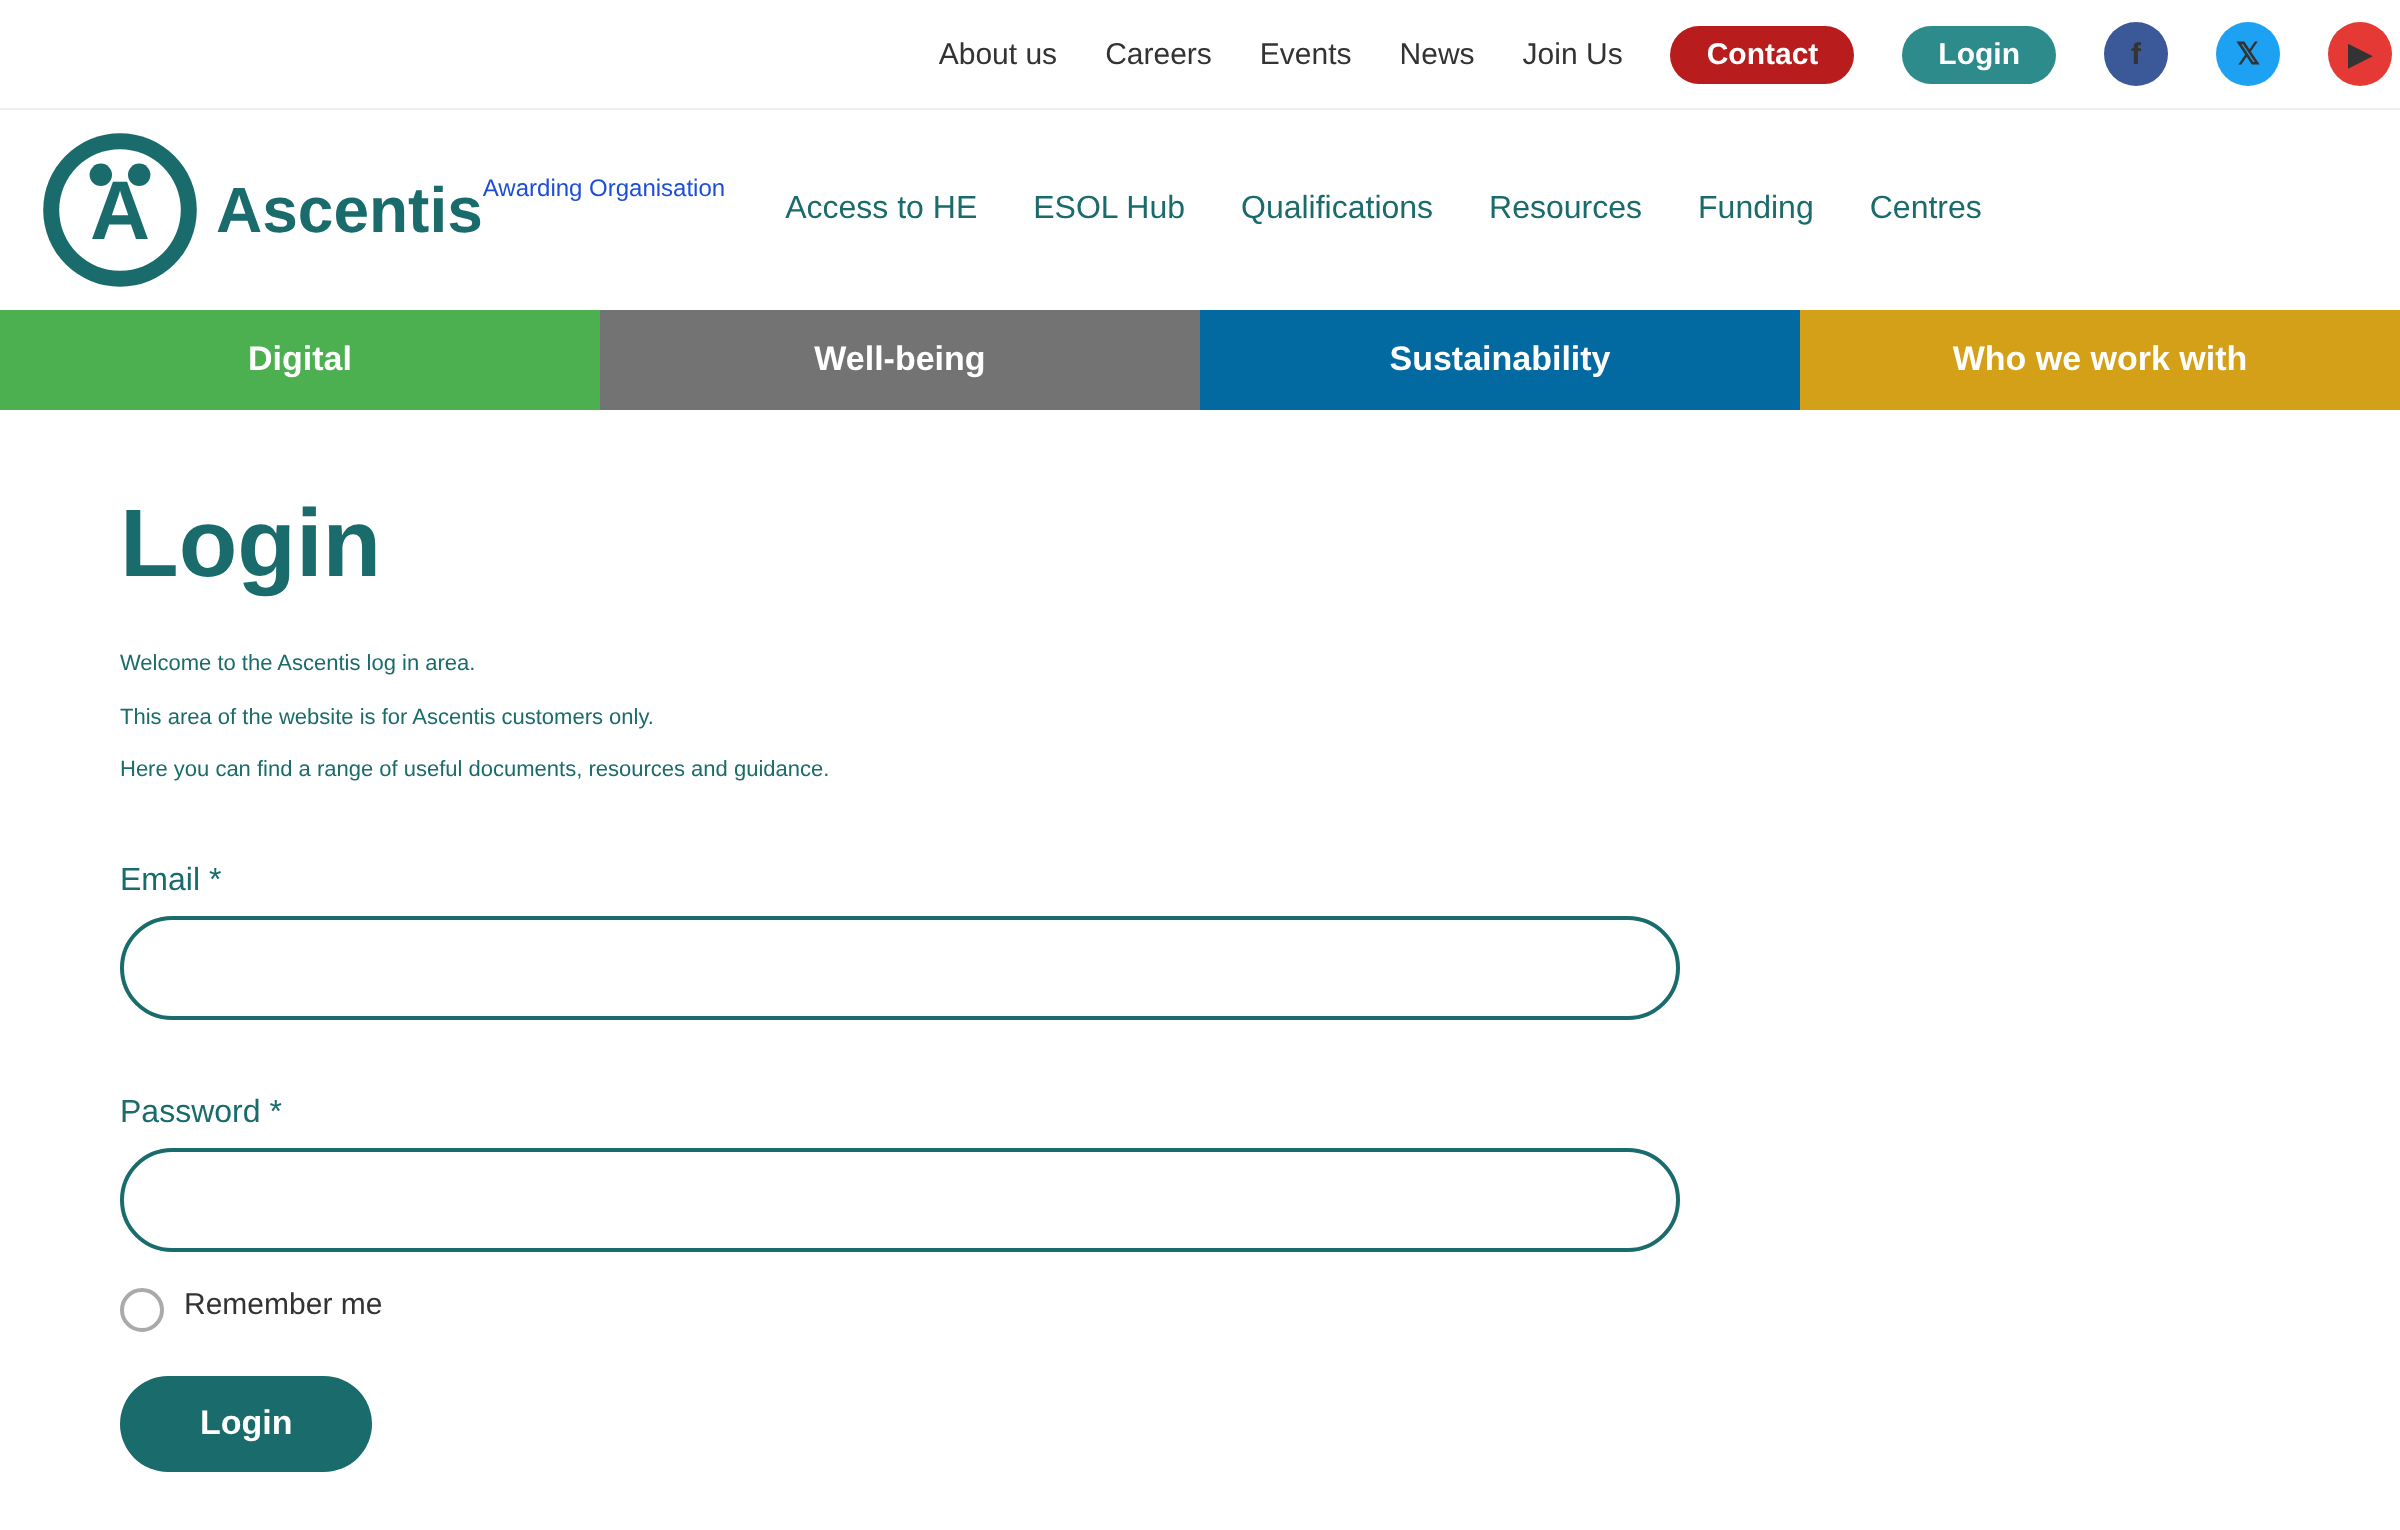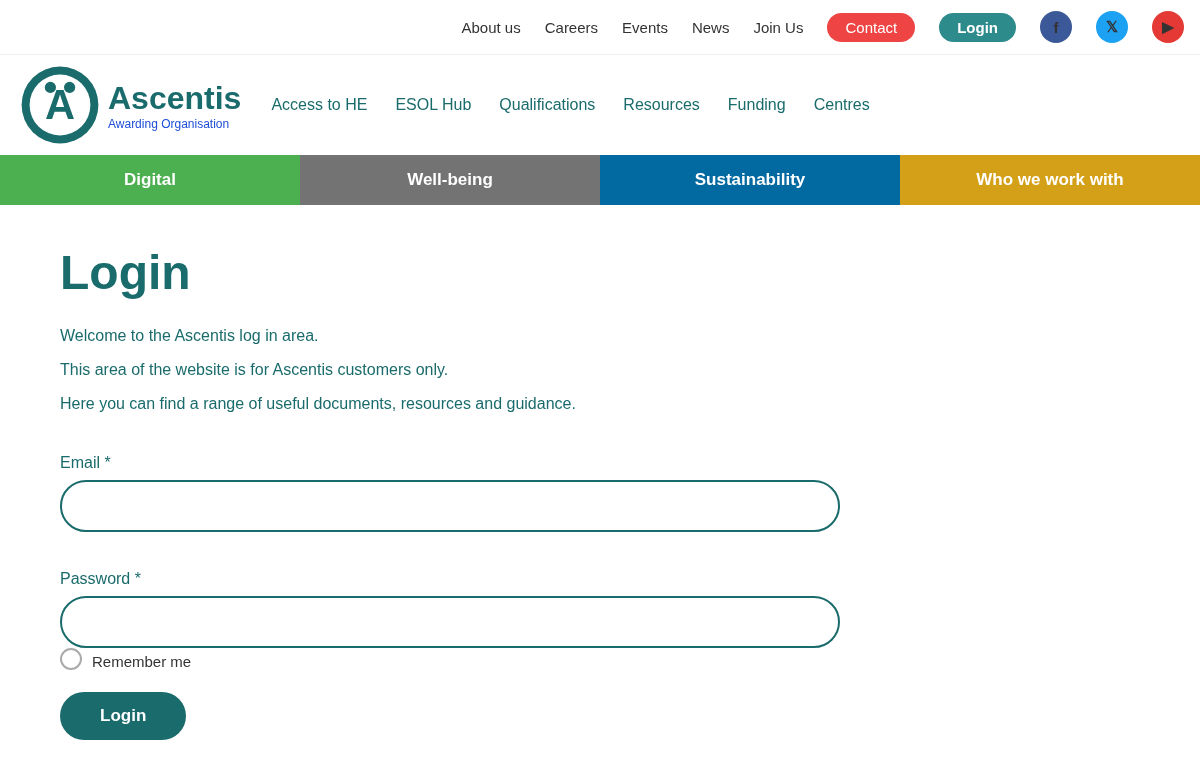--- a/index.html
+++ b/index.html
@@ -3,37 +3,37 @@
   <meta charset="utf-8">
   <style>
     * { margin: 0; padding: 0; box-sizing: border-box; }
     body { font-family: Arial, sans-serif; background: #fff; overflow-x: hidden; }
 
     
     .top-nav {
       display: flex;
       align-items: center;
       justify-content: flex-end;
-      padding: 0 16px;
+      padding: 0 4px;
       height: 55px;
       border-bottom: 1px solid #eee;
       gap: 24px;
     }
     .top-nav a {
       text-decoration: none;
       color: #333;
       font-size: 15px;
     }
     .btn-contact {
-      background: #ef4444;
+      background: #b91c1c;
       color: #fff !important;
       border-radius: 20px;
       padding: 6px 18px;
       font-size: 15px;
-      font-weight: normal;
+      font-weight: bold;
     }
     .btn-login {
       background: #2e8b8b;
       color: #fff !important;
       border-radius: 20px;
       padding: 6px 18px;
       font-size: 15px;
       font-weight: bold;
     }
     .social-icon {
@@ -60,21 +60,21 @@
       gap: 30px;
     }
     .logo-container {
       display: flex;
       align-items: center;
       gap: 8px;
       min-width: 200px;
     }
     .logo-text-container {
       display: flex;
-      flex-direction: column;
+      flex-direction: row;
     }
     .logo-name {
       font-size: 32px;
       font-weight: bold;
       color: #1a6b6b;
     }
     .logo-sub {
       font-size: 12px;
       color: #1d4ed8;
     }
@@ -122,21 +122,21 @@
       max-width: 900px;
     }
     .login-title {
       font-size: 48px;
       color: #1a6b6b;
       font-weight: bold;
       margin-bottom: 24px;
     }
     .login-desc {
       color: #1a6b6b;
-      font-size: 16px;
+      font-size: 11px;
       margin-bottom: 10px;
       line-height: 1.5;
     }
     .form-group {
       margin-top: 24px;
     }
     .form-label {
       display: block;
       color: #1a6b6b;
       font-size: 16px;
@@ -150,22 +150,23 @@
       max-width: 100%;
       height: 52px;
       border: 2px solid #1a6b6b;
       border-radius: 30px;
       padding: 0 20px;
       font-size: 15px;
       outline: none;
     }
     .remember-row {
       display: flex;
-      align-items: flex-end;
+      align-items: flex-start;
       gap: 10px;
+      margin-top: 18px;
     }
     .remember-checkbox {
       width: 22px;
       height: 22px;
       border-radius: 50%;
       border: 2px solid #aaa;
       appearance: none;
       cursor: pointer;
       background: #fff;
     }

